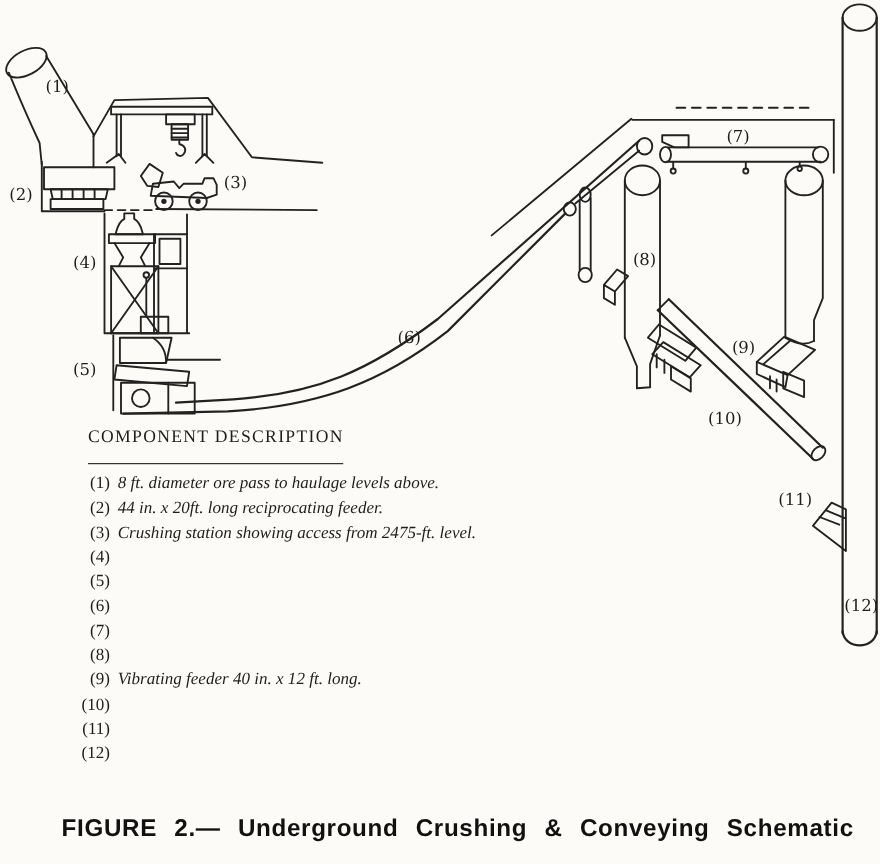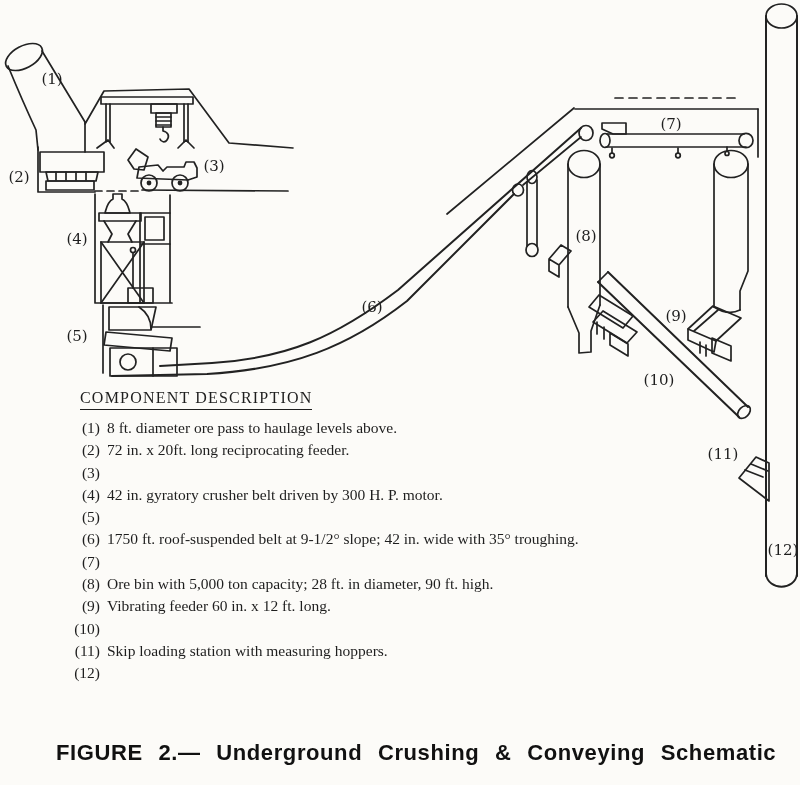--- a/index.html
+++ b/index.html
@@ -17,26 +17,26 @@
   #schematic .dashed{stroke-dasharray:8 6;}
   #schematic .fill{fill:#222;stroke:none;}
   #schematic text{
     fill:#1e1e1e;stroke:none;
     font-family:"DejaVu Serif", serif;font-size:15px;
   }
   .desc{position:absolute;left:0;top:389px;width:760px;}
   .desc-heading{
     margin-left:80px;display:inline-block;
     font-size:16px;letter-spacing:1.2px;
-    border-bottom:1.6px solid #1e1e1e;padding-bottom:2px;
+    border-bottom:1.6px solid #1e1e1e;padding-bottom:14px;
   }
   .desc-list{margin-top:7px;}
   .desc-row{display:flex;font-size:15.5px;line-height:22.3px;}
   .desc-num{width:100px;text-align:right;flex:0 0 100px;}
-  .desc-text{margin-left:7px;white-space:nowrap;}
+  .desc-text{margin-left:7px;white-space:nowrap;font-style:italic;}
   .caption{
     position:absolute;left:56px;top:740px;width:744px;
     font-family:"Liberation Sans", sans-serif;
     font-weight:700;font-size:22px;letter-spacing:0.6px;word-spacing:9px;
     color:#111;white-space:nowrap;
   }
 </style>
 </head>
 <body>
 
@@ -194,53 +194,50 @@
 
 <div class="desc">
   <div class="desc-heading">COMPONENT DESCRIPTION</div>
   <div class="desc-list">
     <div class="desc-row">
       <span class="desc-num">(1)</span>
       <span class="desc-text">8 ft. diameter ore pass to haulage levels above.</span>
     </div>
     <div class="desc-row">
       <span class="desc-num">(2)</span>
-      <span class="desc-text">72 in. x 20ft. long reciprocating feeder.</span>
+      <span class="desc-text">44 in. x 20ft. long reciprocating feeder.</span>
     </div>
     <div class="desc-row">
       <span class="desc-num">(3)</span>
+      <span class="desc-text">Crushing station showing access from 2475-ft. level.</span>
     </div>
     <div class="desc-row">
       <span class="desc-num">(4)</span>
-      <span class="desc-text">42 in. gyratory crusher belt driven by 300 H. P. motor.</span>
     </div>
     <div class="desc-row">
       <span class="desc-num">(5)</span>
     </div>
     <div class="desc-row">
       <span class="desc-num">(6)</span>
-      <span class="desc-text">1750 ft. roof-suspended belt at 9-1/2° slope; 42 in. wide with 35° troughing.</span>
     </div>
     <div class="desc-row">
       <span class="desc-num">(7)</span>
     </div>
     <div class="desc-row">
       <span class="desc-num">(8)</span>
-      <span class="desc-text">Ore bin with 5,000 ton capacity; 28 ft. in diameter, 90 ft. high.</span>
     </div>
     <div class="desc-row">
       <span class="desc-num">(9)</span>
-      <span class="desc-text">Vibrating feeder 60 in. x 12 ft. long.</span>
+      <span class="desc-text">Vibrating feeder 40 in. x 12 ft. long.</span>
     </div>
     <div class="desc-row">
       <span class="desc-num">(10)</span>
     </div>
     <div class="desc-row">
       <span class="desc-num">(11)</span>
-      <span class="desc-text">Skip loading station with measuring hoppers.</span>
     </div>
     <div class="desc-row">
       <span class="desc-num">(12)</span>
     </div>
   </div>
 </div>
 
 <div class="caption">FIGURE 2.— Underground Crushing &amp; Conveying Schematic</div>
 
 </body></html>

